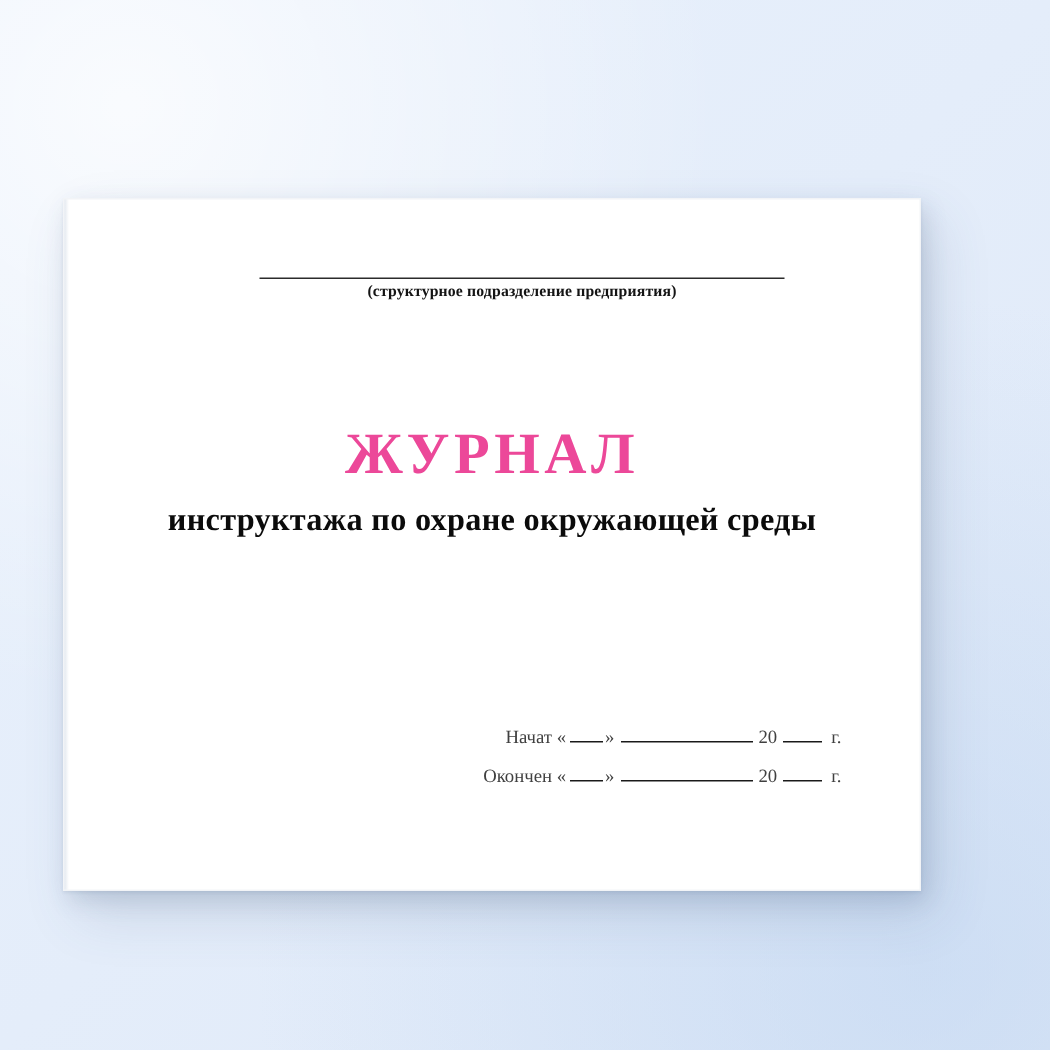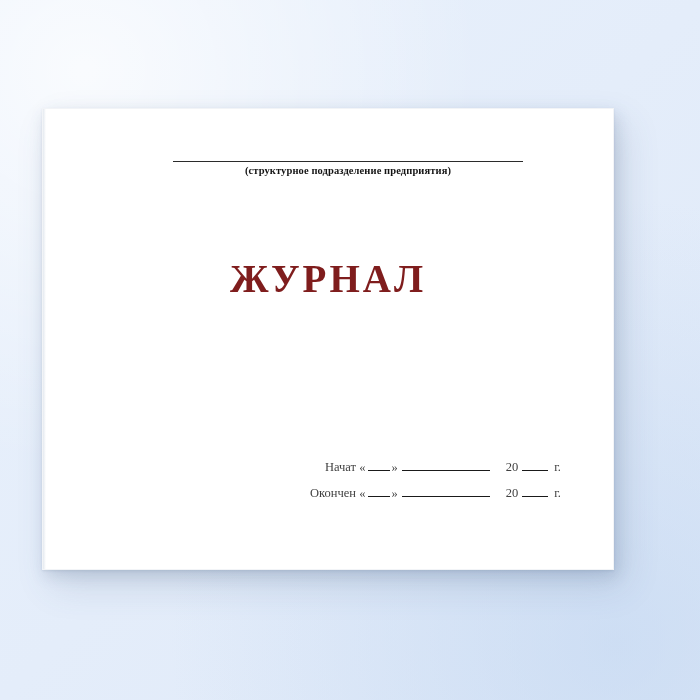--- a/index.html
+++ b/index.html
@@ -26,21 +26,21 @@
     inset: 0;
     background:
       radial-gradient(circle at 12% 10%, rgba(255,255,255,0.75), rgba(255,255,255,0) 45%),
       radial-gradient(circle at 88% 92%, rgba(190,212,240,0.55), rgba(255,255,255,0) 50%);
     pointer-events: none;
   }
 
   .cover {
     position: absolute;
     left: 42px;
-    top: 108px;
+    top: 132px;
     width: 572px;
     height: 462px;
     background: #ffffff;
     box-shadow:
       0 1px 2px rgba(70,95,130,0.12),
       3px 6px 14px rgba(70,95,130,0.18),
       10px 16px 34px rgba(70,95,130,0.16);
     border: 1px solid #f2f4f7;
     box-sizing: border-box;
   }
@@ -83,21 +83,21 @@
     left: 0;
     right: 0;
     top: 150px;
     text-align: center;
   }
   .title-main {
     font-family: "Liberation Serif", serif;
     font-size: 39px;
     font-weight: bold;
     letter-spacing: 3px;
-    color: #7f1d1d;
+    color: #ec4899;
     line-height: 1.05;
   }
   .title-sub {
     margin-top: 10px;
     font-family: "Liberation Serif", serif;
     font-size: 21.5px;
     font-weight: bold;
     color: #0b0b0b;
     letter-spacing: 0.2px;
   }
@@ -134,37 +134,38 @@
     margin: 0 4px;
     height: 0.75em;
   }
   .dash-mid {
     display: inline-block;
     width: 26px;
     border-bottom: 1px solid #1a1a1a;
     margin: 0 4px;
     height: 0.75em;
   }
-  .year-text { margin-left: 12px; }
+  .year-text { margin-left: 0; }
   .gsuffix { margin-left: 2px; }
 </style>
 </head>
 <body>
 
 <div class="scene">
 
   <div class="cover">
 
     <div class="subdivision-block">
       <div class="subdivision-rule"></div>
       <div class="subdivision-caption">(структурное подразделение предприятия)</div>
     </div>
 
     <div class="title-block">
       <div class="title-main">ЖУРНАЛ</div>
+      <div class="title-sub">инструктажа по охране окружающей среды</div>
     </div>
 
     <div class="dates-block">
 
       <div class="date-row">
         <span class="date-label">Начат «</span>
         <span class="dash-short"></span>
         <span>»</span>
         <span class="dash-long"></span>
         <span class="year-text">20</span>

